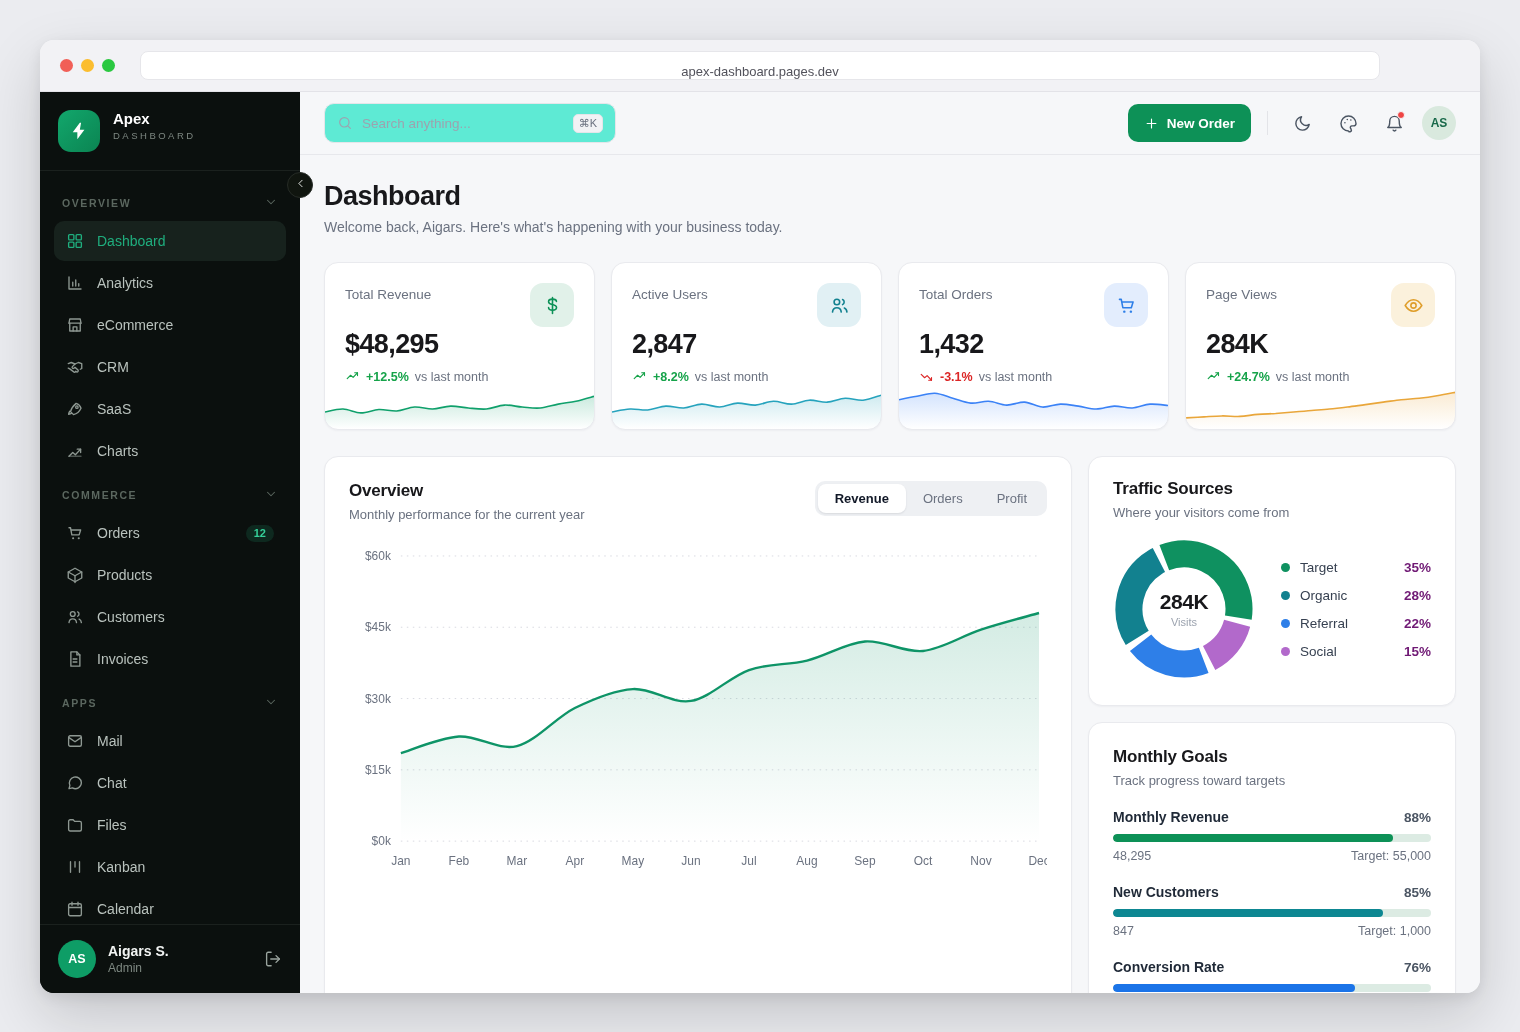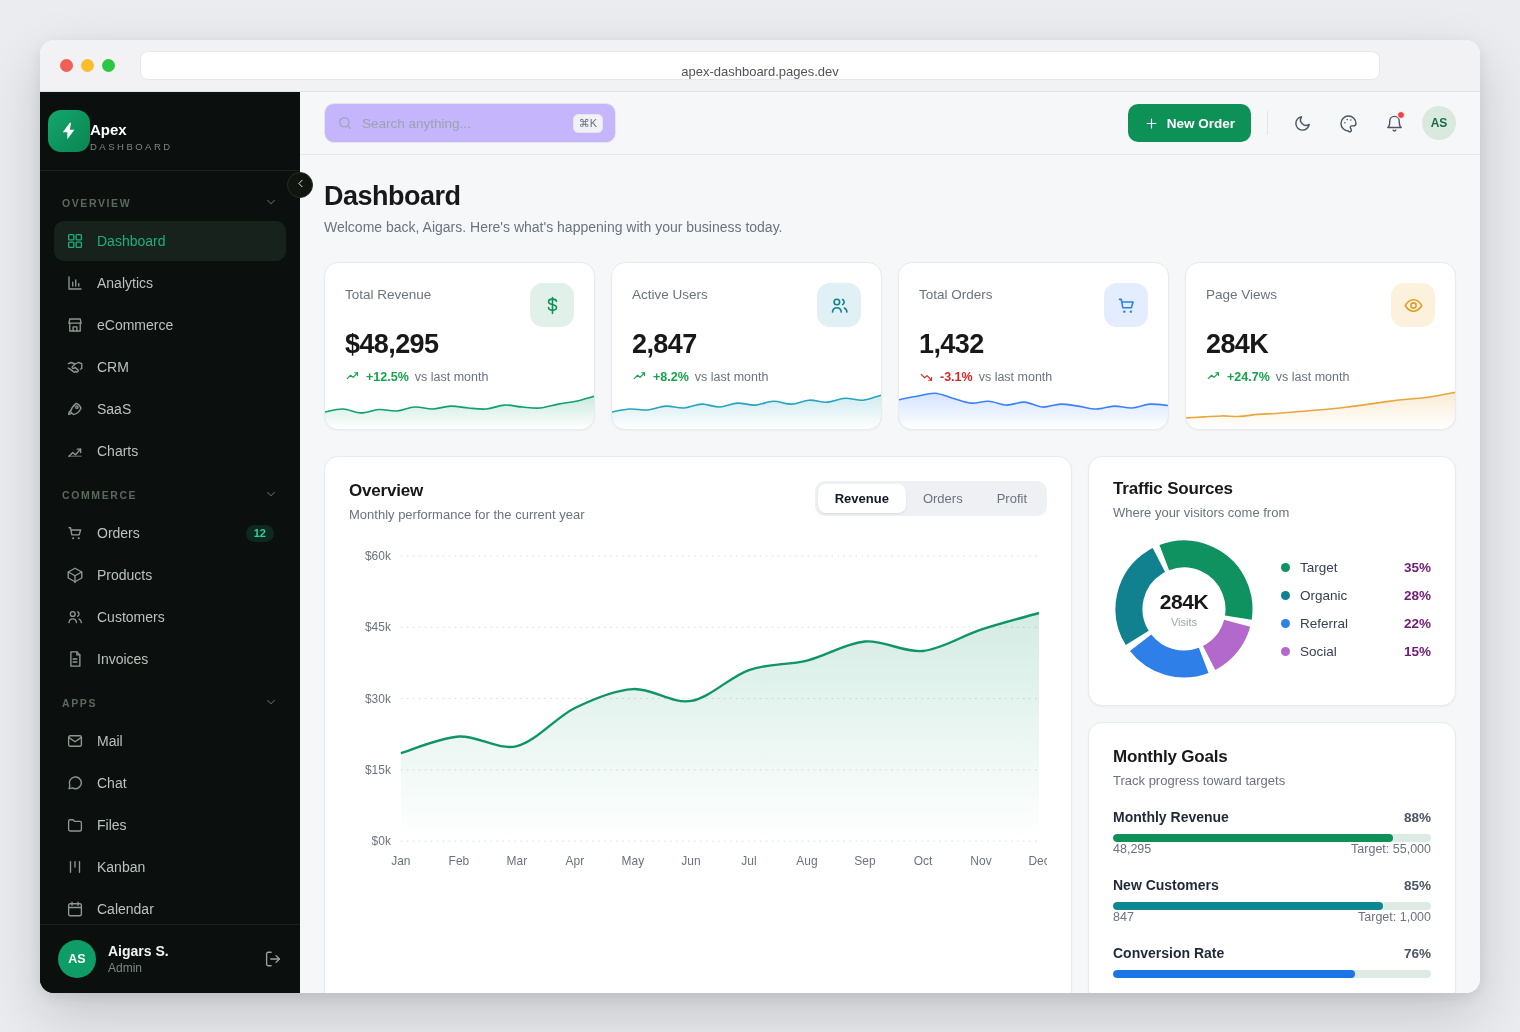--- a/index.html
+++ b/index.html
@@ -22,21 +22,21 @@
   .light { width:13px; height:13px; border-radius:50%; }
   .light.red{background:#f15f57;} .light.yellow{background:#fbbd2e;} .light.green{background:#2ac840;}
   .urlbar { position:absolute; left:100px; right:100px; top:11px; height:29px;
     background:#fff; border:1px solid #e6e6ea; border-radius:8px;
     display:flex; align-items:flex-end; justify-content:center;
     font-size:13px; color:#52525b; }
   
   .app { display:flex; height:901px; position:relative; }
   
   .sidebar { width:260px; background:#0b100e; color:#b9c2bd; display:flex; flex-direction:column; flex-shrink:0; position:relative; }
-  .logo-row { display:flex; align-items:flex-end; padding:18px 8px; border-bottom:1px solid #1b211e; }
+  .logo-row { display:flex; align-items:flex-start; gap:13px; padding:18px 18px; border-bottom:1px solid #1b211e; }
   .logo-sq { width:42px; height:42px; border-radius:13px; background:linear-gradient(135deg,#12a76c,#0b8452);
     display:flex; align-items:center; justify-content:center; color:#fff; }
   .logo-sq svg{ width:20px; height:20px; }
   .logo-title { font-size:15px; font-weight:700; color:#fff; }
   .logo-sub { font-size:9.5px; letter-spacing:2.5px; color:#7d8781; margin-top:3px; }
   .nav { flex:1; overflow:hidden; padding:10px 0 0; }
   .sec { display:flex; align-items:center; justify-content:space-between;
     padding:14px 22px 8px; font-size:10.5px; font-weight:700; letter-spacing:1.6px; color:#5b675f; cursor:pointer; }
   .sec .sec-ch svg{ width:14px; height:14px; color:#5b675f; }
   .nav-item { display:flex; align-items:center; gap:13px; height:40px; margin:2px 14px;
@@ -58,21 +58,21 @@
   .logout { color:#9aa49e; display:flex; cursor:pointer; }
   .logout svg{ width:18px; height:18px; }
   .collapse-btn { position:absolute; left:260px; top:80px; transform:translateX(-50%);
     width:26px; height:26px; border-radius:50%; background:#10150f; border:1px solid #262b26;
     color:#e5e7e3; display:flex; align-items:center; justify-content:center; z-index:5; cursor:pointer; }
   .collapse-btn svg{ width:13px; height:13px; }
   
   .main { flex:1; display:flex; flex-direction:column; background:#f6f7f9; min-width:0; }
   .topbar { height:63px; border-bottom:1px solid #e7e8ec; display:flex; align-items:center;
     padding:0 24px; gap:16px; flex-shrink:0; }
-  .search { width:292px; height:40px; background:#c4b5fd; border:1px solid #e5e6ea; border-radius:10px;
+  .search { width:292px; height:40px; background:#5eead4; border:1px solid #e5e6ea; border-radius:10px;
     display:flex; align-items:center; gap:9px; padding:0 12px; color:#9ca3af; }
   .search svg{ width:16px; height:16px; flex-shrink:0; }
   .search input { border:none; outline:none; background:transparent; flex:1; font-size:13.5px;
     font-family:inherit; color:#374151; }
   .search input::placeholder{ color:#9ca3af; }
   .kbd { background:#f1f2f5; border:1px solid #e4e5e9; border-radius:5px; font-size:11px;
     color:#6b7280; padding:2px 5px; }
   .top-right { margin-left:auto; display:flex; align-items:center; gap:10px; }
   .btn-primary { background:#0d9157; color:#fff; border:none; border-radius:10px; height:38px;
     padding:0 16px; font-size:13.5px; font-weight:600; display:flex; align-items:center; gap:8px;
@@ -130,21 +130,21 @@
   .leg-name { flex:1; font-size:13.5px; color:#374151; }
   .leg-pct { font-size:13.5px; font-weight:800; color:#701a75; }
   
   .goals-card { margin-top:16px; padding:24px; }
   .goal { margin-top:21px; }
   .goal-top { display:flex; justify-content:space-between; align-items:center; }
   .goal-name { font-size:14px; font-weight:700; color:#1f2937; }
   .goal-pct { font-size:13.5px; color:#4b5563; font-weight:600; }
   .bar { height:8px; background:#dcebe3; border-radius:999px; margin-top:9px; overflow:hidden; }
   .bar-fill { height:100%; border-radius:999px; }
-  .goal-bottom { display:flex; justify-content:space-between; margin-top:0;
+  .goal-bottom { display:flex; justify-content:space-between; margin-top:7px;
     font-size:12.5px; color:#6b7280;gap:20px; }
 </style>
 </head>
 <body>
 
 <div class="window">
   <div class="chrome">
     <div class="lights">
       <div class="light red"></div>
       <div class="light yellow"></div>

